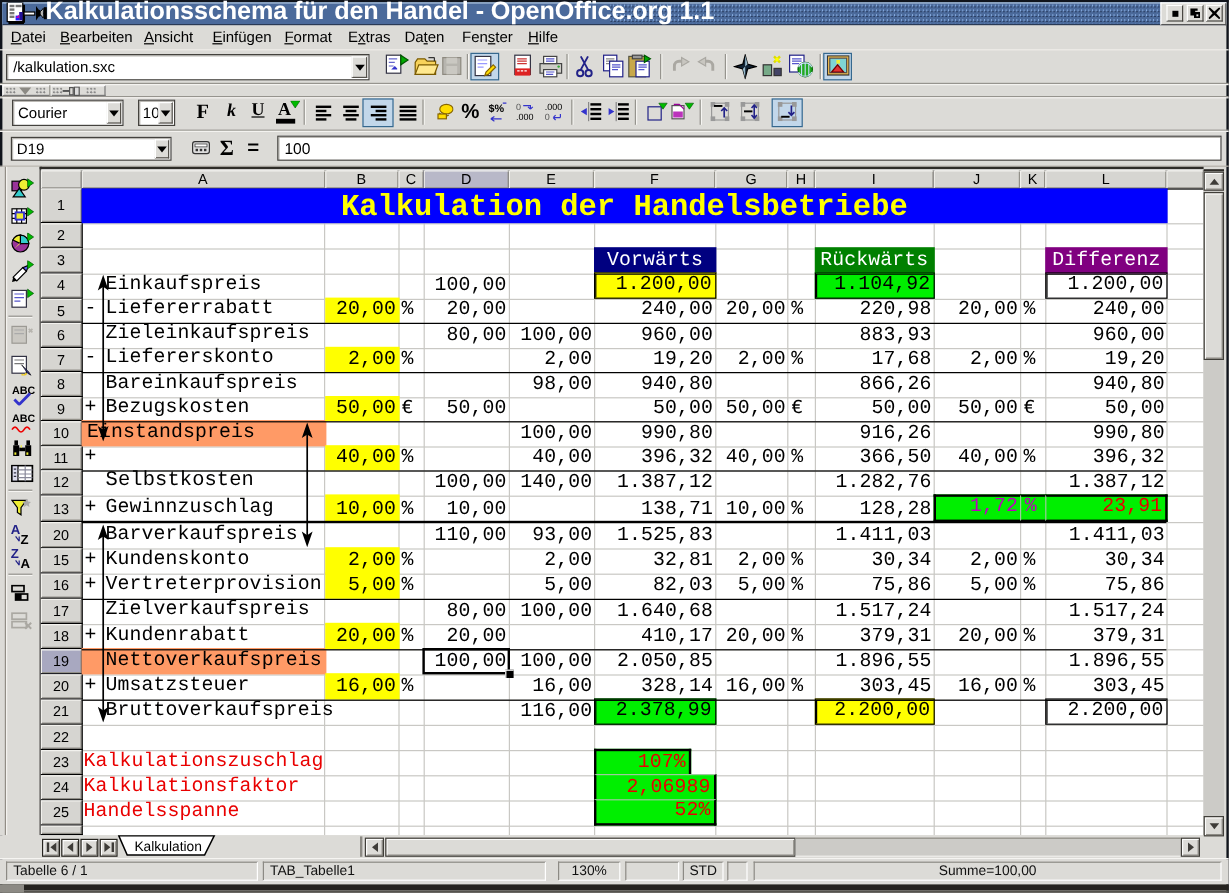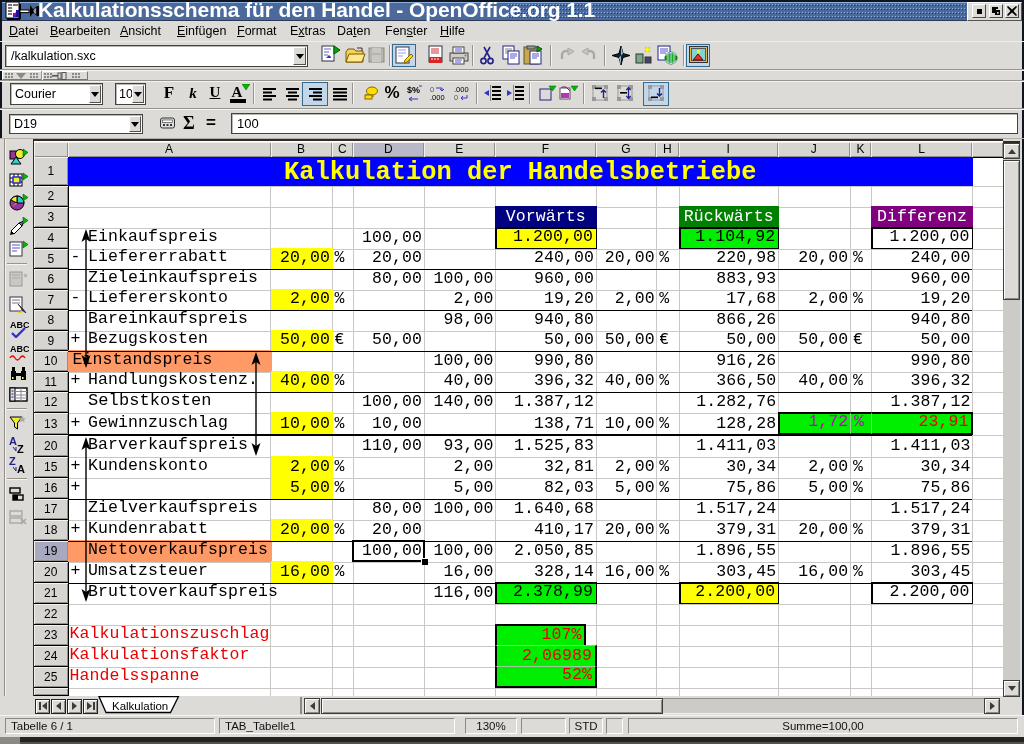--- a/index.html
+++ b/index.html
@@ -544,38 +544,38 @@
   </div>
 <div style="left:67.5px;top:330px;width:204px;height:21px;font-size:16.5px;letter-spacing:0.1px;z-index:2;">
     <span class="mono" style="position:absolute;left:3px;bottom:3px;">+</span>
     <span class="mono" style="position:absolute;left:20.5px;bottom:3px;color:#000">Bezugskosten</span>
   </div>
 <div style="left:67.5px;top:350px;width:204px;height:22px;font-size:16.5px;letter-spacing:0.1px;z-index:2;background:#ff9a66;">
     <span class="mono" style="position:absolute;left:5px;bottom:3px;color:#000000">Einstandspreis</span>
   </div>
 <div style="left:67.5px;top:371px;width:204px;height:21px;font-size:16.5px;letter-spacing:0.1px;z-index:2;">
     <span class="mono" style="position:absolute;left:3px;bottom:3px;">+</span>
-    <span class="mono" style="position:absolute;left:20.5px;bottom:3px;color:#000">Handlungskostenz.</span>
   </div>
 <div style="left:67.5px;top:391px;width:204px;height:22px;font-size:17px;letter-spacing:0.1px;z-index:2;">
     <span class="mono" style="position:absolute;left:20.5px;bottom:3px;color:#000">Selbstkosten</span>
   </div>
 <div style="left:67.5px;top:412px;width:204px;height:23px;font-size:16.5px;letter-spacing:0.1px;z-index:2;">
     <span class="mono" style="position:absolute;left:3px;bottom:3px;">+</span>
     <span class="mono" style="position:absolute;left:20.5px;bottom:3px;color:#000">Gewinnzuschlag</span>
   </div>
 <div style="left:67.5px;top:434px;width:204px;height:23px;font-size:16.5px;letter-spacing:0.1px;z-index:2;">
     <span class="mono" style="position:absolute;left:20.5px;bottom:3px;color:#000">Barverkaufspreis</span>
   </div>
 <div style="left:67.5px;top:456px;width:204px;height:22px;font-size:16.5px;letter-spacing:0.1px;z-index:2;">
     <span class="mono" style="position:absolute;left:3px;bottom:3px;">+</span>
     <span class="mono" style="position:absolute;left:20.5px;bottom:3px;color:#000">Kundenskonto</span>
   </div>
 <div style="left:67.5px;top:477px;width:204px;height:22px;font-size:16.5px;letter-spacing:0.1px;z-index:2;">
     <span class="mono" style="position:absolute;left:3px;bottom:3px;">+</span>
+    <span class="mono" style="position:absolute;left:20.5px;bottom:3px;color:#000">Vertreterprovision</span>
   </div>
 <div style="left:67.5px;top:498px;width:204px;height:22px;font-size:16.5px;letter-spacing:0.1px;z-index:2;">
     <span class="mono" style="position:absolute;left:20.5px;bottom:3px;color:#000">Zielverkaufspreis</span>
   </div>
 <div style="left:67.5px;top:519px;width:204px;height:22px;font-size:16.5px;letter-spacing:0.1px;z-index:2;">
     <span class="mono" style="position:absolute;left:3px;bottom:3px;">+</span>
     <span class="mono" style="position:absolute;left:20.5px;bottom:3px;color:#000">Kundenrabatt</span>
   </div>
 <div style="left:67.5px;top:540px;width:204px;height:22px;font-size:16.5px;letter-spacing:0.1px;z-index:2;background:#ff9a66;">
     <span class="mono" style="position:absolute;left:20.5px;bottom:3px;color:#000">Nettoverkaufspreis</span>
@@ -719,21 +719,21 @@
 <div class="cell mono num" style="left:777.7px;top:561px;width:73.2px;height:22px;font-size:16.5px;letter-spacing:0.1px;z-index:2;padding:0 2.5px 2px 0;">16,00</div>
 <div class="cell mono" style="left:849.9px;top:561px;width:22px;height:22px;font-size:16.5px;letter-spacing:0.1px;z-index:2;padding:0 0 2px 3px;">%</div>
 <div class="cell mono num" style="left:870.9px;top:561px;width:102.2px;height:22px;font-size:16.5px;letter-spacing:0.1px;z-index:2;padding:0 2.5px 2px 0;">303,45</div>
 <div class="cell mono num" style="left:423.6px;top:582px;width:72.4px;height:22px;font-size:16.5px;letter-spacing:0.1px;z-index:2;padding:0 2.5px 2px 0;">116,00</div>
 <div class="cell mono num" style="left:495px;top:582px;width:101.6px;height:22px;font-size:16.5px;letter-spacing:0.1px;z-index:2;background:#00ef00;border:1px solid #000;box-shadow:inset 1px 0 0 #000,inset 0 1px 0 #000;padding:0 2.5px 2px 0;">2.378,99</div>
 <div class="cell mono num" style="left:678.6px;top:582px;width:100.1px;height:22px;font-size:16.5px;letter-spacing:0.1px;z-index:2;background:#ffff00;border:1px solid #000;box-shadow:inset 1px 0 0 #000,inset 0 1px 0 #000;padding:0 2.5px 2px 0;">2.200,00</div>
 <div class="cell mono num" style="left:870.9px;top:582px;width:102.2px;height:22px;font-size:16.5px;letter-spacing:0.1px;z-index:2;border:1px solid #000;box-shadow:inset 1px 0 0 #000,inset 0 1px 0 #000;padding:0 2.5px 2px 0;">2.200,00</div>
 <div class="cell mono num" style="left:777.7px;top:412px;width:73.2px;height:23px;font-size:16.5px;letter-spacing:0.1px;z-index:2;background:#00ef00;color:#bf00bf;border:2px solid #000;border-right:none;padding:0 2.5px 2px 0;">1,72</div>
 <div class="cell mono" style="left:849.9px;top:412px;width:22px;height:23px;font-size:16.5px;letter-spacing:0.1px;z-index:2;background:#00ef00;color:#bf00bf;border:2px solid #000;border-left:1px solid #9fc89f;border-right:none;padding:0 0 2px 3px;">%</div>
 <div class="cell mono num" style="left:870.9px;top:412px;width:102.2px;height:23px;font-size:16.5px;letter-spacing:0.1px;z-index:2;background:#00ef00;color:#e90000;border:2px solid #000;border-left:1px solid #9fc89f;padding:0 2.5px 2px 0;">23,91</div>
-<div class="cell mono num" style="left:495px;top:624px;width:91px;height:22px;font-size:16.5px;letter-spacing:0.1px;z-index:2;background:#00ef00;color:#e90000;border:2px solid #000;border-bottom:none;padding:0 2.5px 2px 0;">107%</div>
+<div class="cell mono num" style="left:495px;top:624px;width:81px;height:22px;font-size:16.5px;letter-spacing:0.1px;z-index:2;background:#00ef00;color:#e90000;border:2px solid #000;border-bottom:none;padding:0 2.5px 2px 0;">107%</div>
 <div class="cell mono num" style="left:495px;top:645px;width:101.6px;height:22px;font-size:16.5px;letter-spacing:0.1px;z-index:2;background:#00ef00;color:#e90000;border-left:2px solid #000;border-right:2px solid #000;border-top:1px solid #9fc89f;padding:0 2.5px 2px 0;">2,06989</div>
 <div class="cell mono num" style="left:495px;top:666px;width:101.6px;height:22px;font-size:16.5px;letter-spacing:0.1px;z-index:2;background:#00ef00;color:#e90000;border:2px solid #000;border-top:1px solid #9fc89f;padding:0 2.5px 2px 0;">52%</div>
 <div class="cell mono num" style="left:353.3px;top:540px;width:71.3px;height:22px;font-size:16.5px;letter-spacing:0.1px;z-index:3;padding:0 2.5px 2px 0;">100,00</div>
 <div style="left:352.3px;top:540px;width:72.3px;height:22px;border:2px solid #000;z-index:4"></div>
 <div style="left:420.6px;top:558px;width:7px;height:7px;background:#000;z-index:5;border-left:1.5px solid #fff;border-top:1.5px solid #fff"></div>
 <svg style="position:absolute;left:80.0px;top:229px;z-index:5" width="12" height="139" viewBox="0 0 12 139">
     <line x1="6" y1="6" x2="6" y2="133" stroke="#000" stroke-width="1.4"></line>
     <path d="M6 0 L10.5 13 L6 10 L1.5 13 Z" fill="#000"></path>
     <path d="M6 139 L10.5 126 L6 129 L1.5 126 Z" fill="#000"></path>
   </svg>

